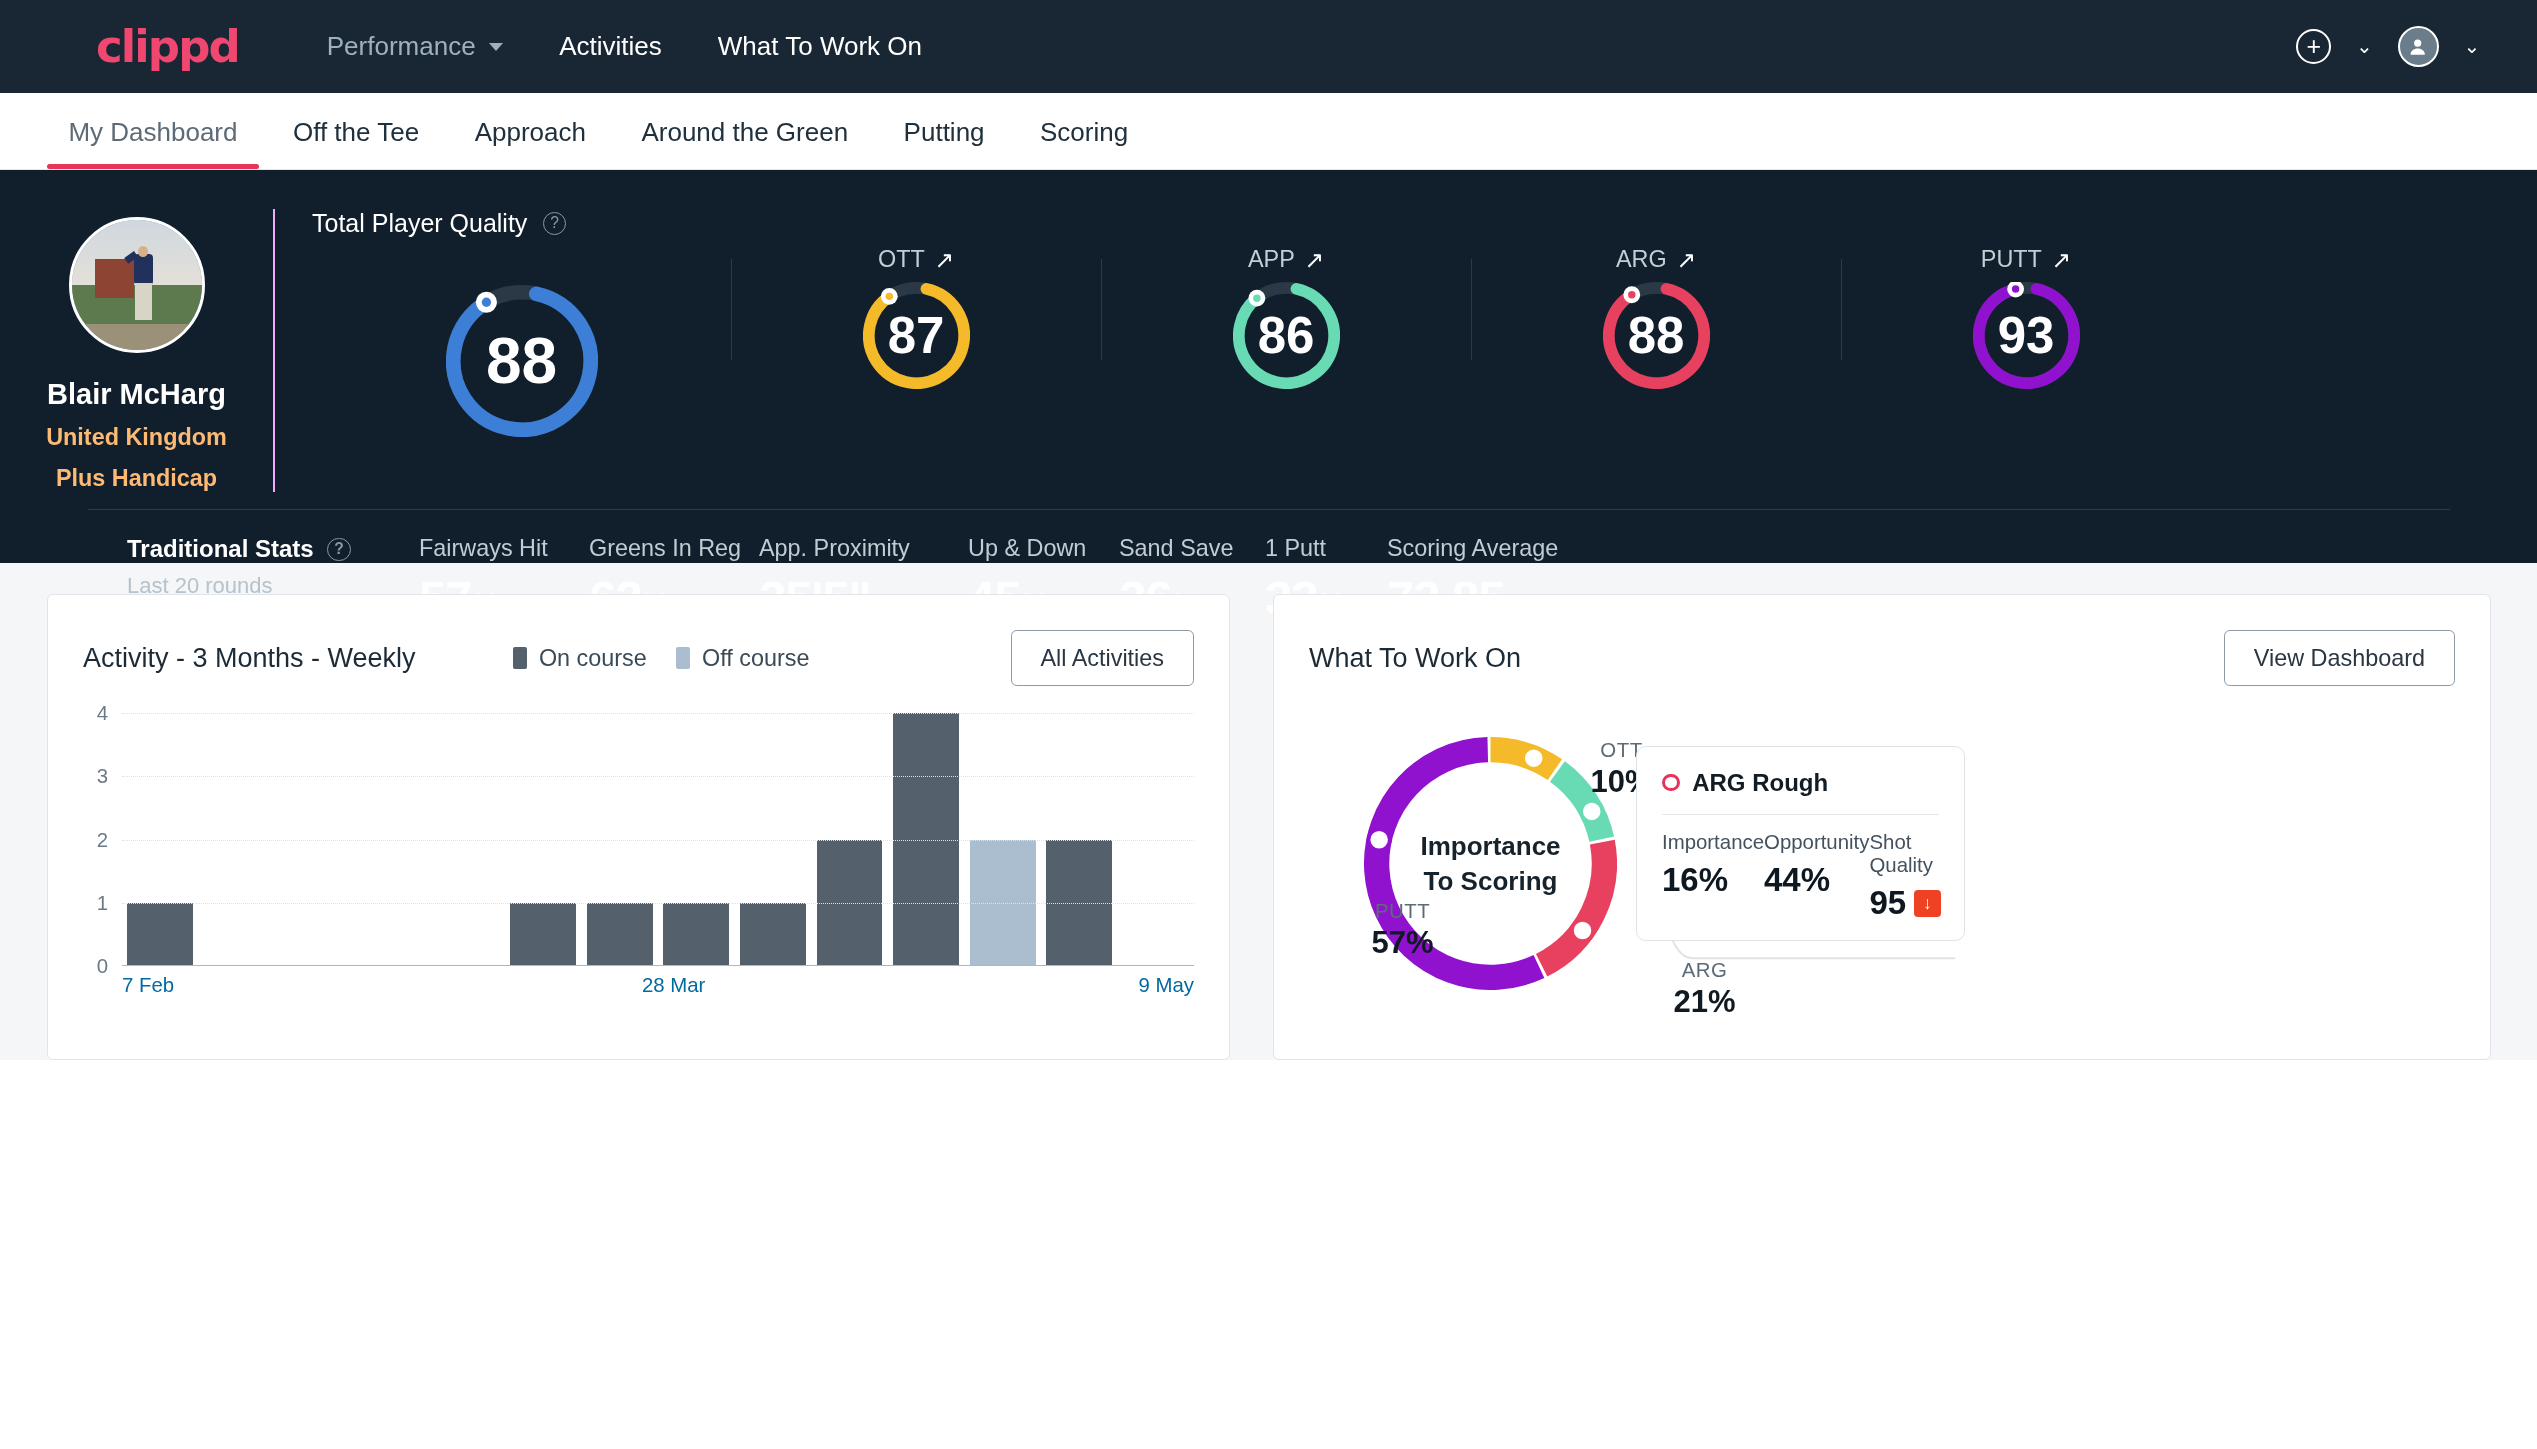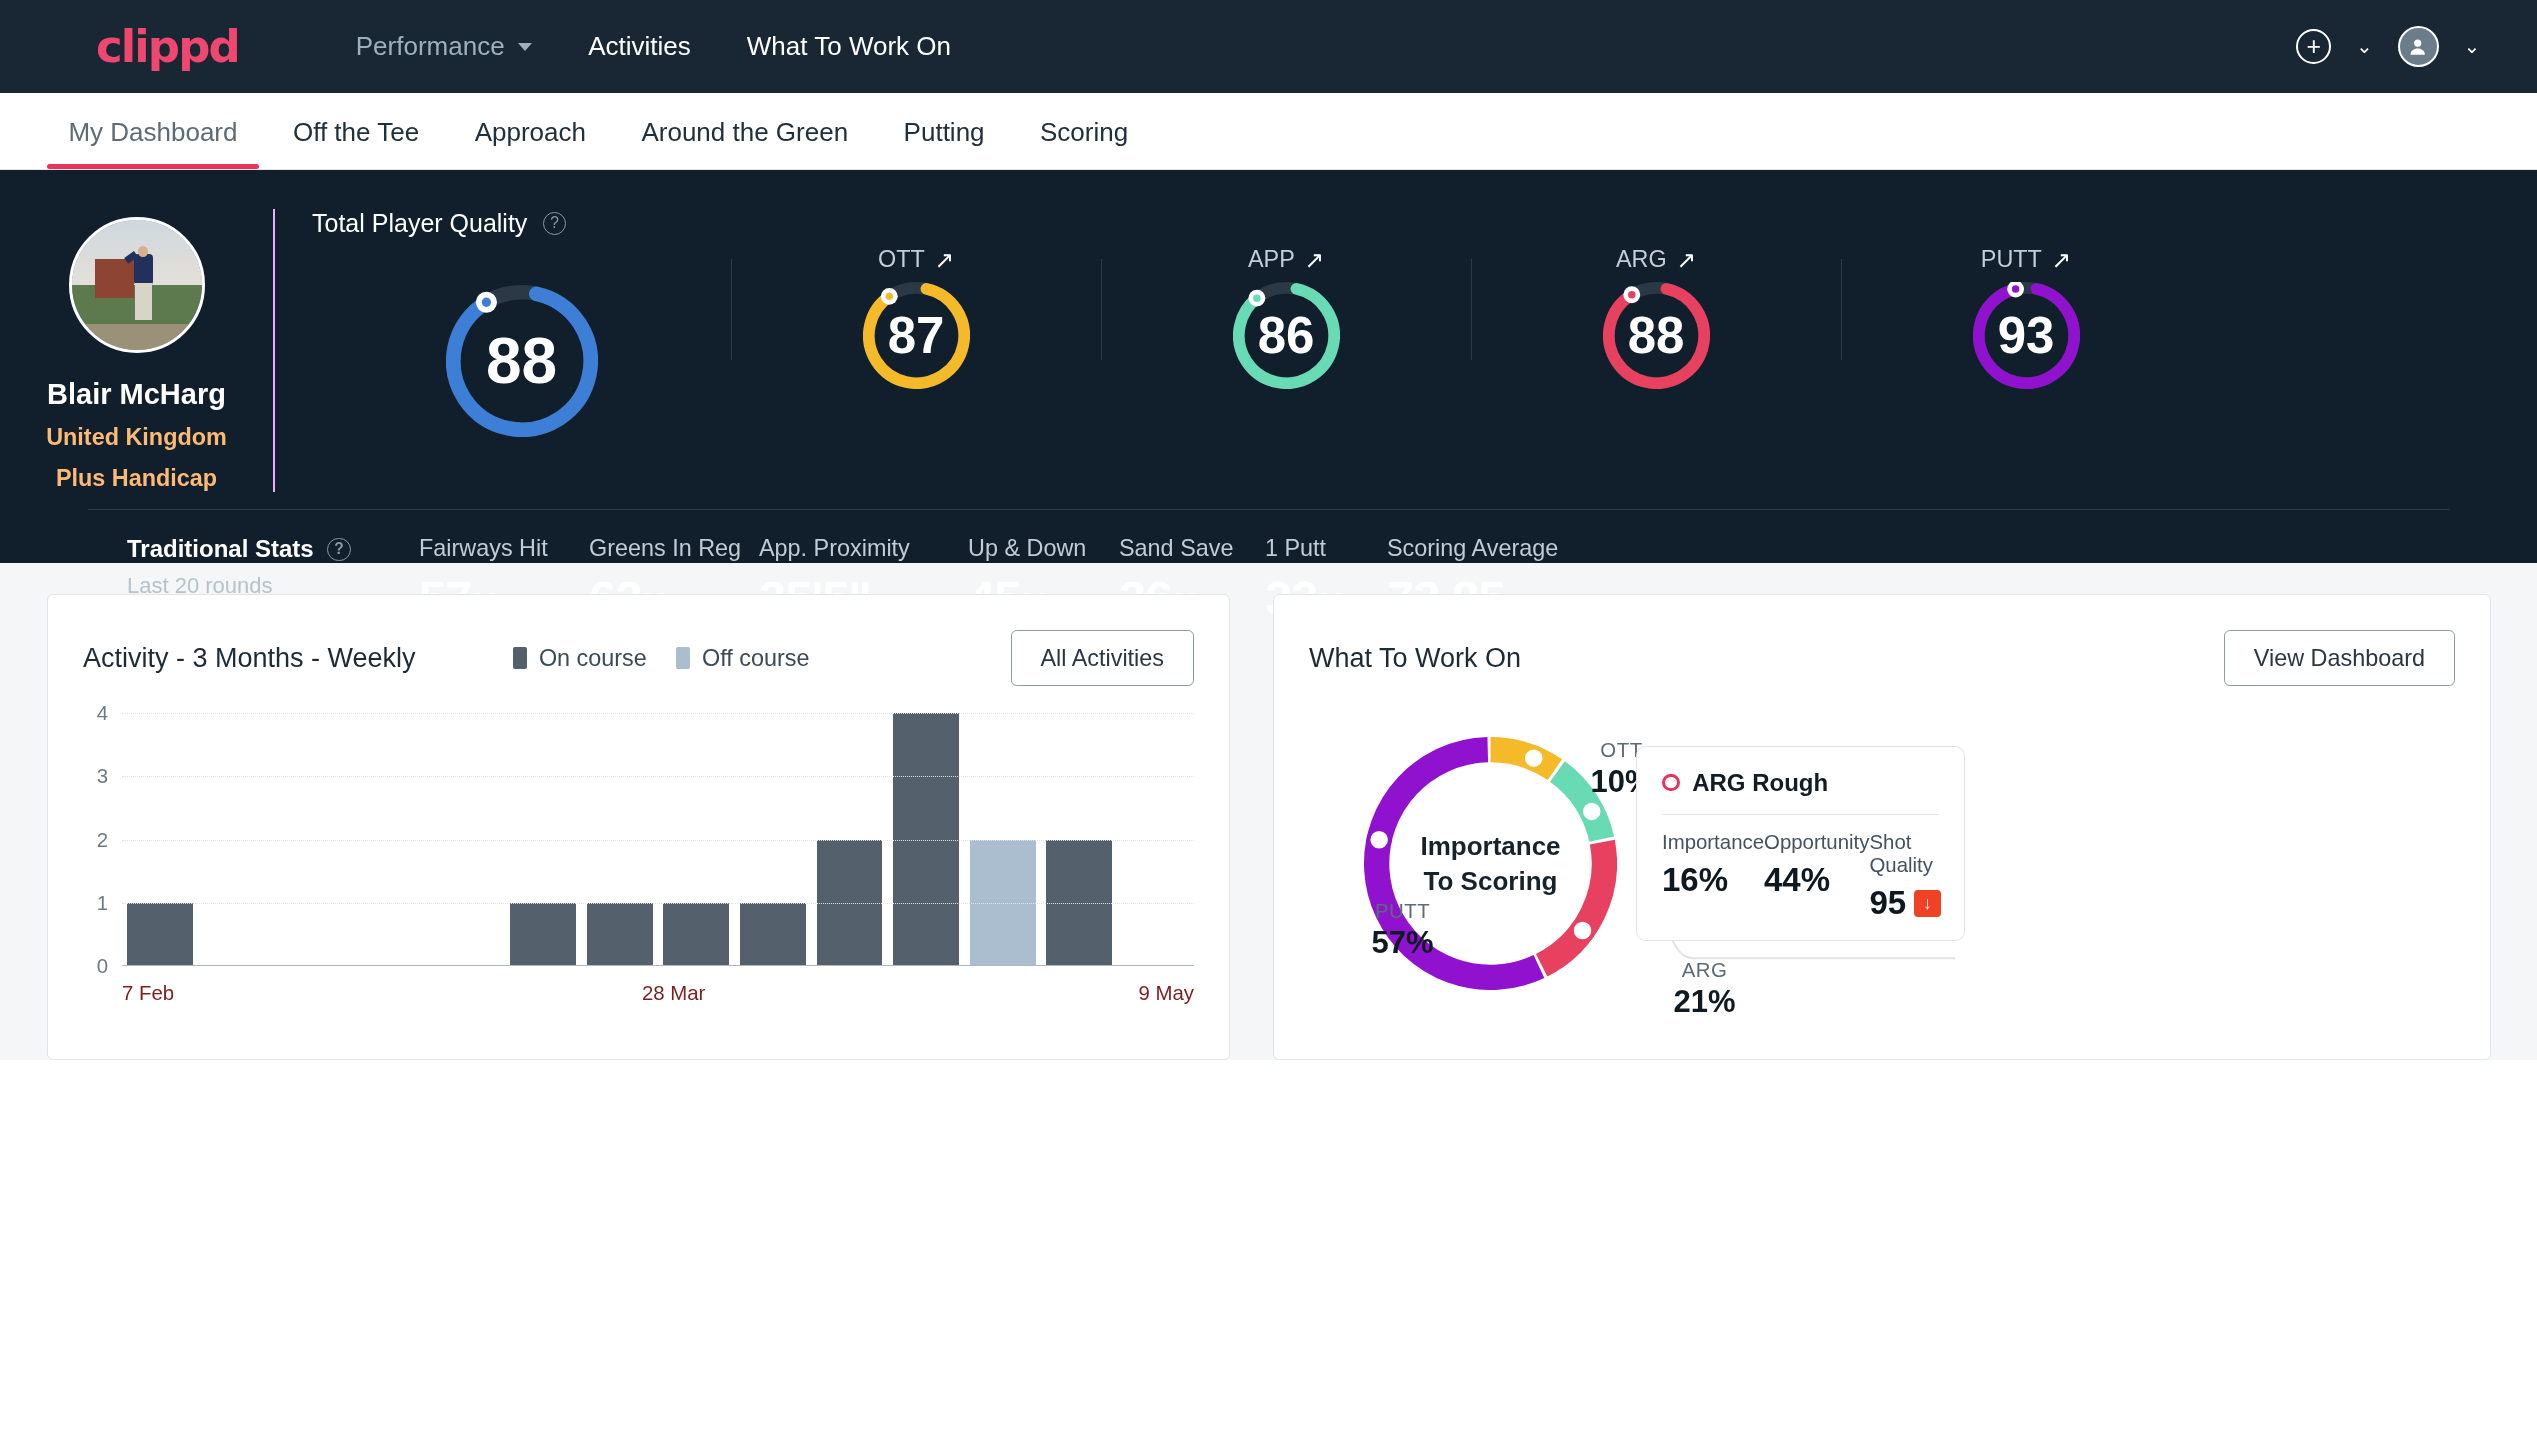--- a/index.html
+++ b/index.html
@@ -9,21 +9,20 @@
     background: #ffffff;
     overflow: hidden;
   }
 
   
   .topnav {
     height: 93px; background: #192734;
     display: flex; align-items: center;
     padding: 0 47px;
     position: relative;
-    gap: 29px;
   }
   .logo {
     font-size: 45px; font-weight: 700; color: #ef476f;
     letter-spacing: -1.9px; margin-left: 49px; margin-right: 88px;
     font-family: "DejaVu Sans", sans-serif;
   }
   .navitems { display: flex; align-items: center; gap: 56px; }
   .navitem {
     font-size: 26px; color: #ffffff; display: flex; align-items: center; gap: 13.6px;
     cursor: pointer;
@@ -131,21 +130,21 @@
   .chart { position: relative; margin: 27px 35px 0 35px; height: 292px; }
   .yaxis { position: absolute; left: 0; top: 0; bottom: 39px; width: 33px; }
   .ytick { position: absolute; right: 7.8px; font-size: 20.4px; color: #6c7a86; transform: translateY(-50%); }
   .plot { position: absolute; left: 39px; right: 0; top: 0; bottom: 39px; }
   .gridline { position: absolute; left: 0; right: 0; border-top: 1.9px dotted #dde2e6; }
   .baseline { position: absolute; left: 0; right: 0; bottom: 0; border-top: 1.9px solid #aeb7bf; }
   .bars { position: absolute; left: 0; right: 0; bottom: 0; top: 0; display: flex; align-items: flex-end; }
   .barslot { flex: 1; display: flex; justify-content: center; align-items: flex-end; height: 100%; }
   .bar { width: 86%; border-radius: 1px; }
   .xlabels { position: absolute; left: 39px; right: 0; bottom: 0; height: 35px; }
-  .xlab { position: absolute; font-size: 20.4px; color: #7f1d1d; bottom: 0; }
+  .xlab { position: absolute; font-size: 20.4px; color: #0369a1; bottom: 8px; }
 
   
   .work-body { position: relative; height: 389px; }
   .donut-wrap { position: absolute; left: 90px; top: 51px; }
   .donut-center {
     position: absolute; inset: 0; display: flex; flex-direction: column;
     align-items: center; justify-content: center; text-align: center;
     font-size: 26px; color: #16222c; font-weight: 700; line-height: 1.35;
   }
   .dlab { position: absolute; text-align: center; }

